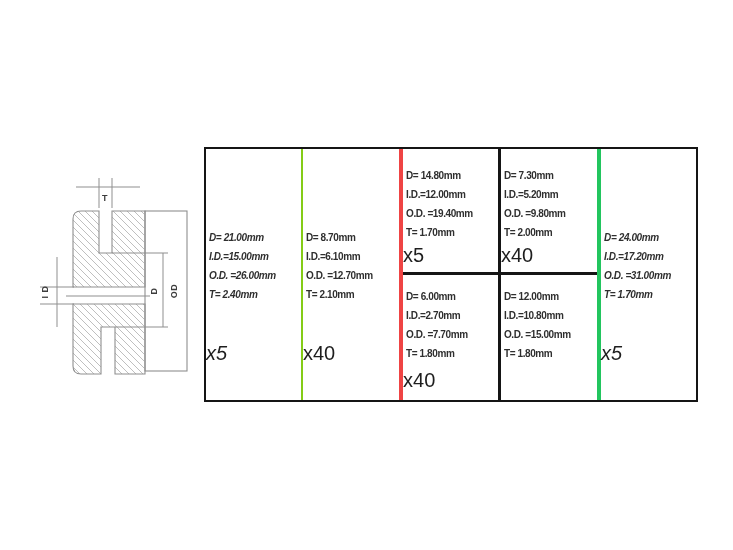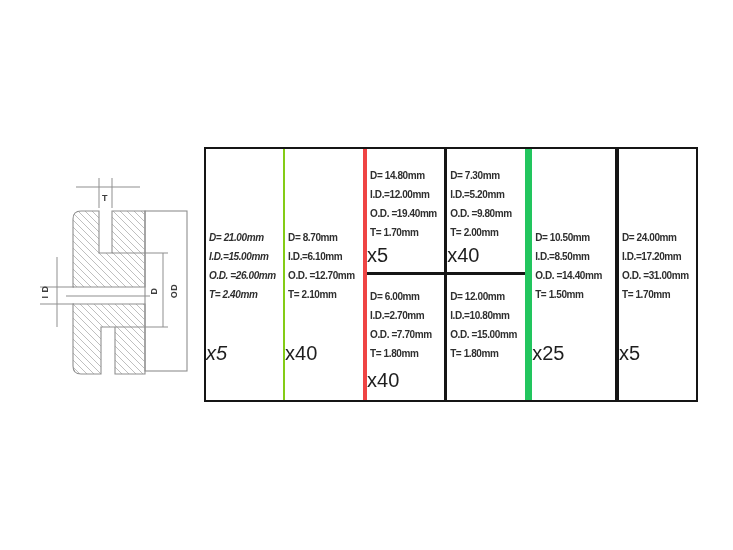--- a/index.html
+++ b/index.html
@@ -42,23 +42,23 @@
   }
   .col {
     box-sizing: border-box;
     display: flex;
     flex-direction: column;
     min-width: 0;
   }
   .col.c1 { flex: 81 0 0; border-right: 2px solid #84cc16; font-style: italic; }
   .col.c2 { flex: 82 0 0; border-right: 4px solid #ef4444; }
   .col.c3 { flex: 81 0 0; border-right: 3px solid #151515; }
-  .col.c4 { flex: 82 0 0; border-right: 7px solid #22c55e; }
+  .col.c4 { flex: 82 0 0; border-right: 4px solid #22c55e; }
   .col.c5 { flex: 87 0 0; border-right: 4px solid #151515; }
-  .col.c6 { flex: 81 0 0; }
+  .col.c6 { flex: 81 0 0; font-style: italic; }
 
   .cell { box-sizing: border-box; min-height: 0; }
   .cell-full   { height: 100%;  padding-top: 79px; }
   .cell-top    { height: 126px; padding-top: 17px; border-bottom: 3px solid #151515; }
   .cell-bottom { flex: 1;       padding-top: 12px; }
 
   .spec-line {
     display: block;
     font-size: 10px;
     font-weight: bold;
@@ -172,29 +172,20 @@
         <span class="qty">x40</span>
       </div>
       <div class="cell cell-bottom">
         <span class="spec-line">D= 12.00mm</span>
         <span class="spec-line">I.D.=10.80mm</span>
         <span class="spec-line">O.D. =15.00mm</span>
         <span class="spec-line">T= 1.80mm</span>
       </div>
     </div>
 
-    <div class="col c5">
-      <div class="cell cell-full">
-        <span class="spec-line">D= 10.50mm</span>
-        <span class="spec-line">I.D.=8.50mm</span>
-        <span class="spec-line">O.D. =14.40mm</span>
-        <span class="spec-line">T= 1.50mm</span>
-        <span class="qty">x25</span>
-      </div>
-    </div>
 
     <div class="col c6">
       <div class="cell cell-full">
         <span class="spec-line">D= 24.00mm</span>
         <span class="spec-line">I.D.=17.20mm</span>
         <span class="spec-line">O.D. =31.00mm</span>
         <span class="spec-line">T= 1.70mm</span>
         <span class="qty">x5</span>
       </div>
     </div>

